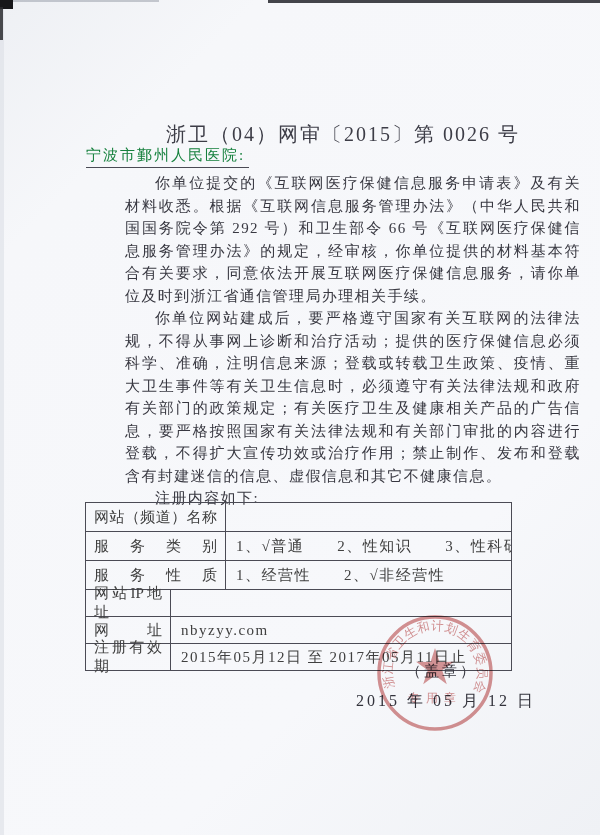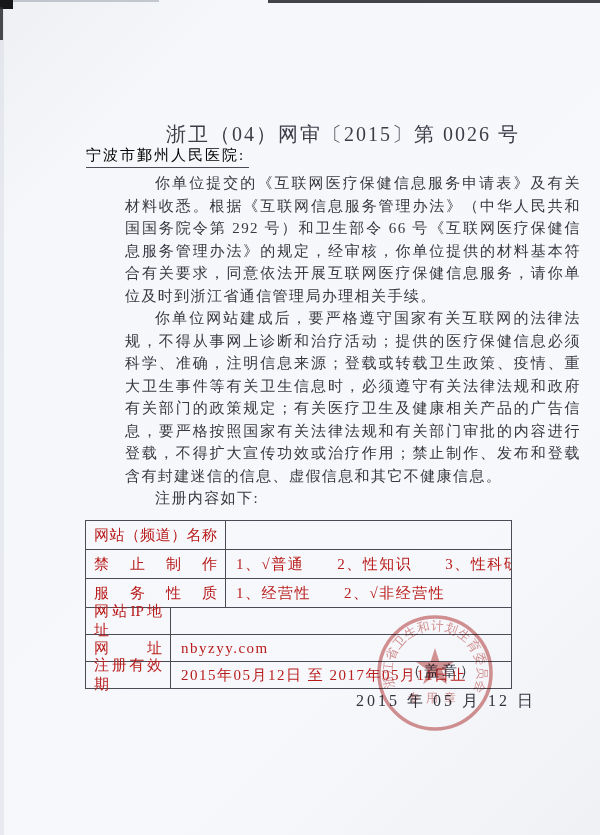--- a/index.html
+++ b/index.html
@@ -46,21 +46,21 @@
     color: #3d3d47;
   }
   .addressee {
     position: absolute;
     left: 86px;
     top: 146px;
     font-size: 15px;
     letter-spacing: 2px;
     border-bottom: 1px solid #4a4a54;
     padding: 0 4px 2px 0;
-    color: #000000;
+    color: #15803d;
   }
   .body-text {
     position: absolute;
     left: 85px;
     top: 172px;
     width: 456px;
     font-size: 15px;
     line-height: 22.5px;
     letter-spacing: 1.4px;
     text-align: justify;
@@ -77,22 +77,21 @@
   }
 
   
   .reg-table {
     position: absolute;
     left: 85px;
     top: 502px;
     width: 425px;
     border: 1px solid #4b4b55;
     font-size: 15px;
-    color: #b91c1c;
-    margin-top: 18px;
+    color: #404040;
   }
   .trow {
     display: flex;
     border-bottom: 1px solid #4b4b55;
     align-items: center;
   }
   .trow:last-child { border-bottom: none; }
   .tlabel {
     box-sizing: border-box;
     border-right: 1px solid #4b4b55;
@@ -164,21 +163,21 @@
   </div>
 
   <div class="reg-table">
     <div class="trow row-wide">
       <div class="tlabel">
           <span>网站（频道）名称</span>
         </div>
     </div>
     <div class="trow row-wide">
       <div class="tlabel">
-          <span>禁止制作</span>
+          <span>服务类别</span>
         </div>
       <div class="tvalue">1、√普通　　2、性知识　　3、性科研</div>
     </div>
     <div class="trow row-wide">
       <div class="tlabel">
           <span>服务性质</span>
         </div>
       <div class="tvalue">1、经营性　　2、√非经营性</div>
     </div>
     <div class="trow row-narrow">

